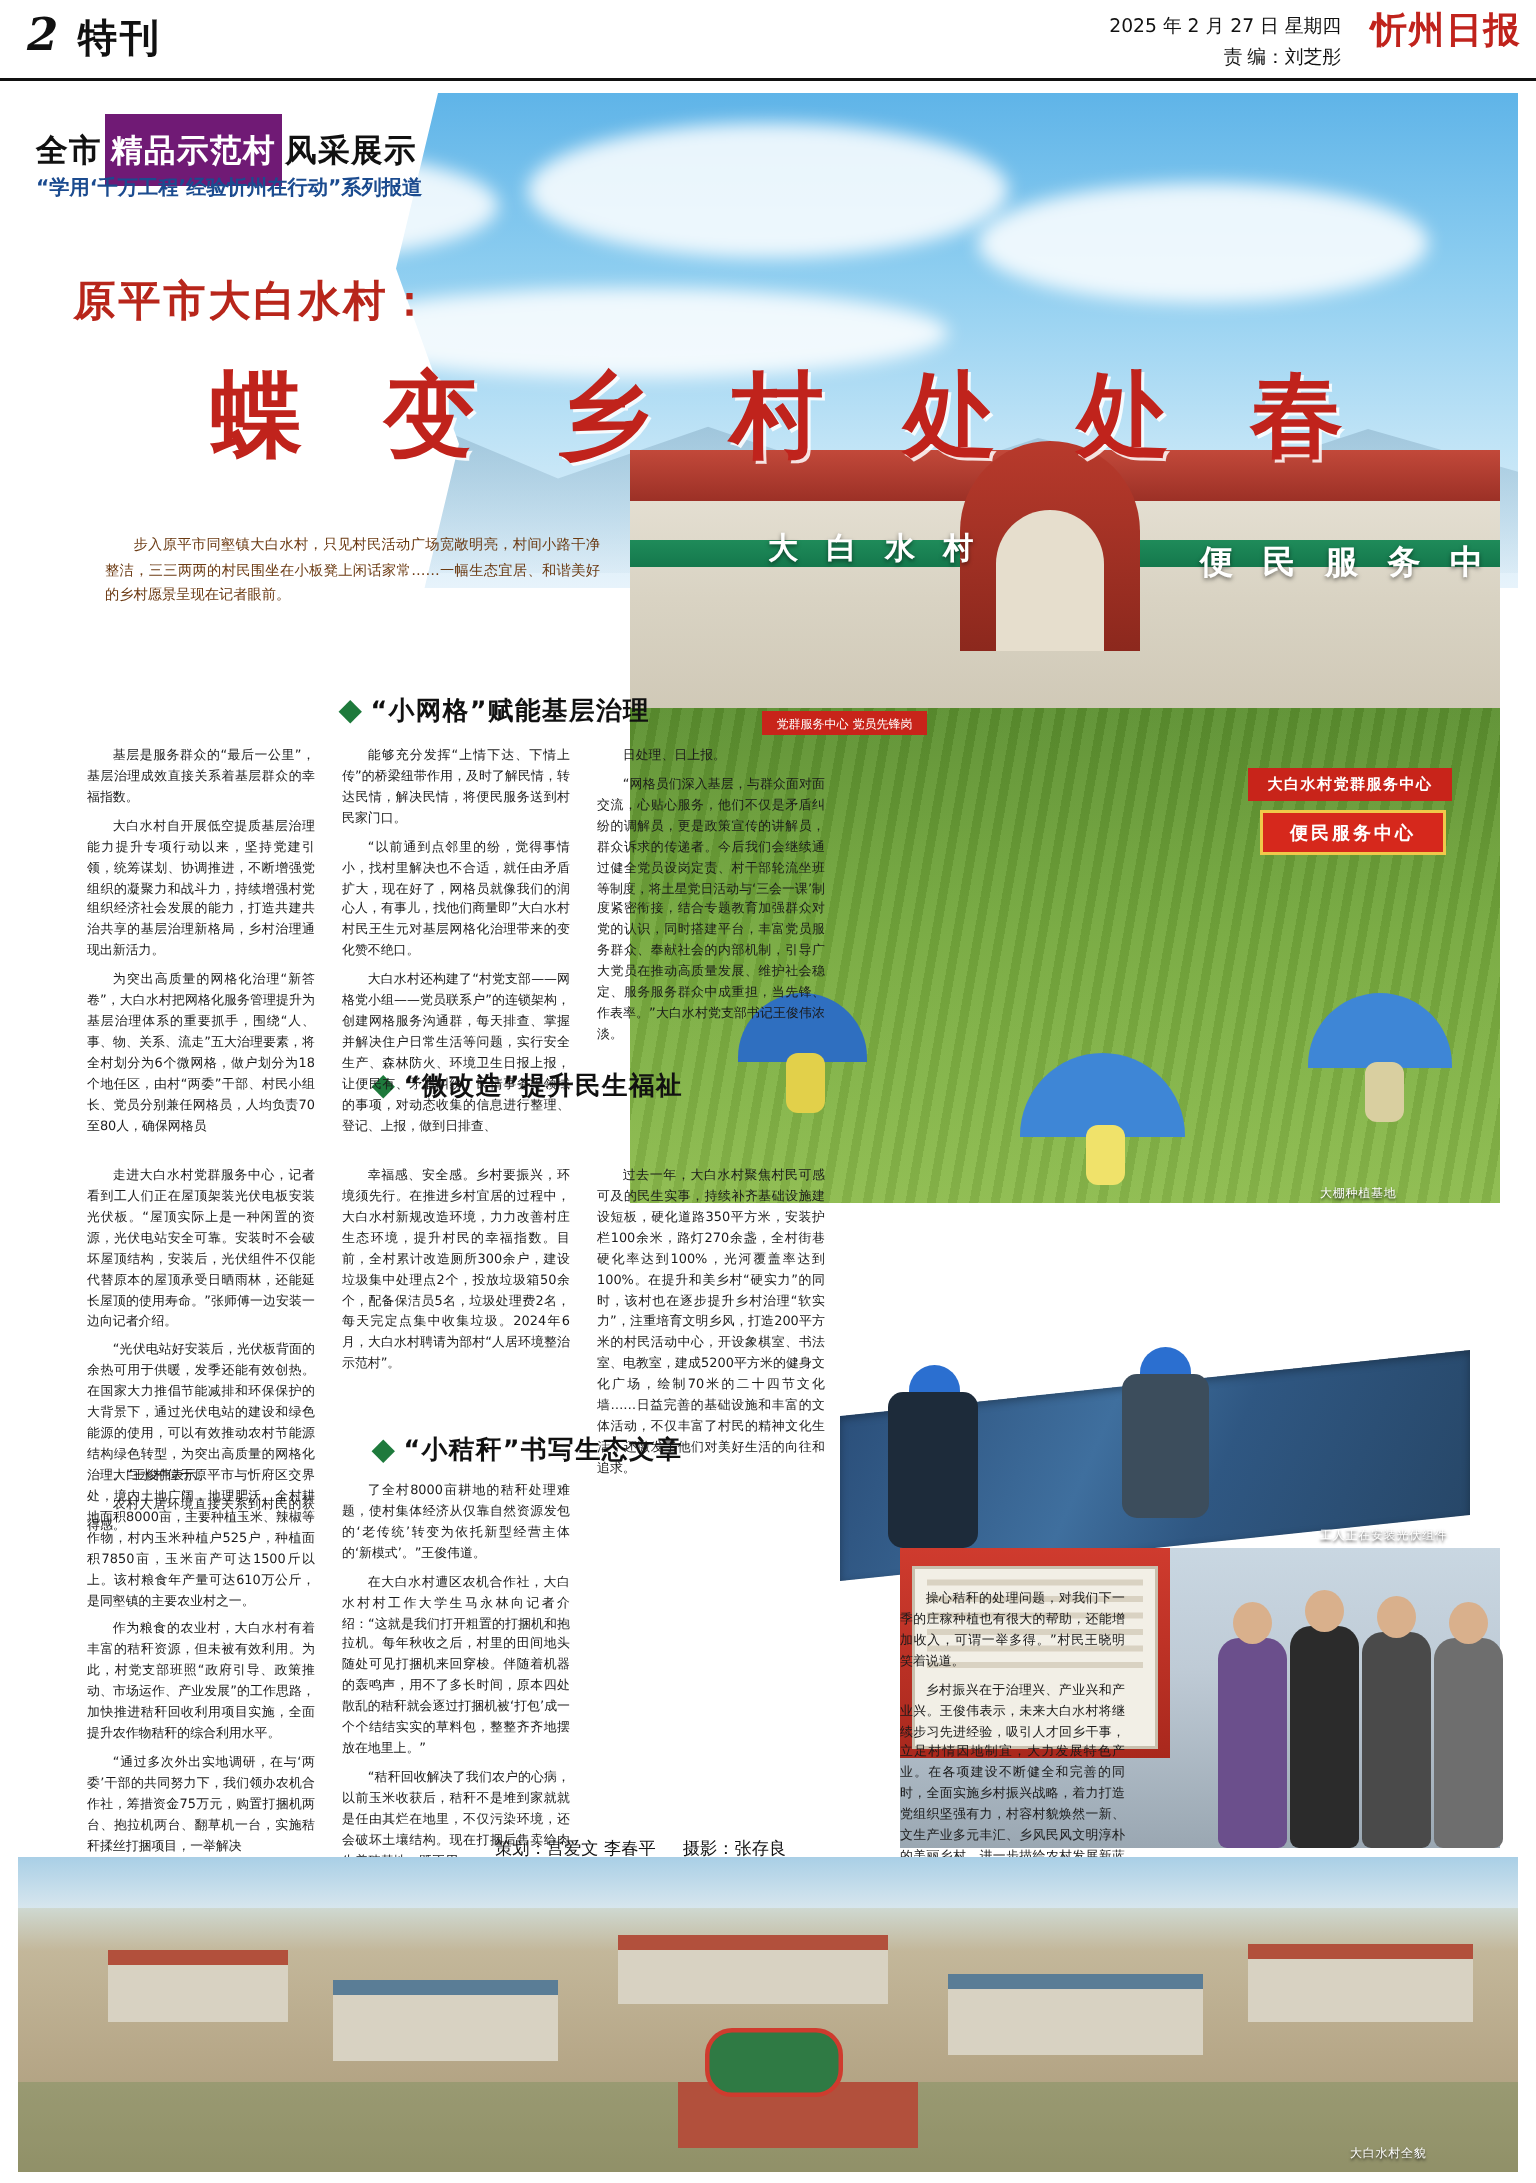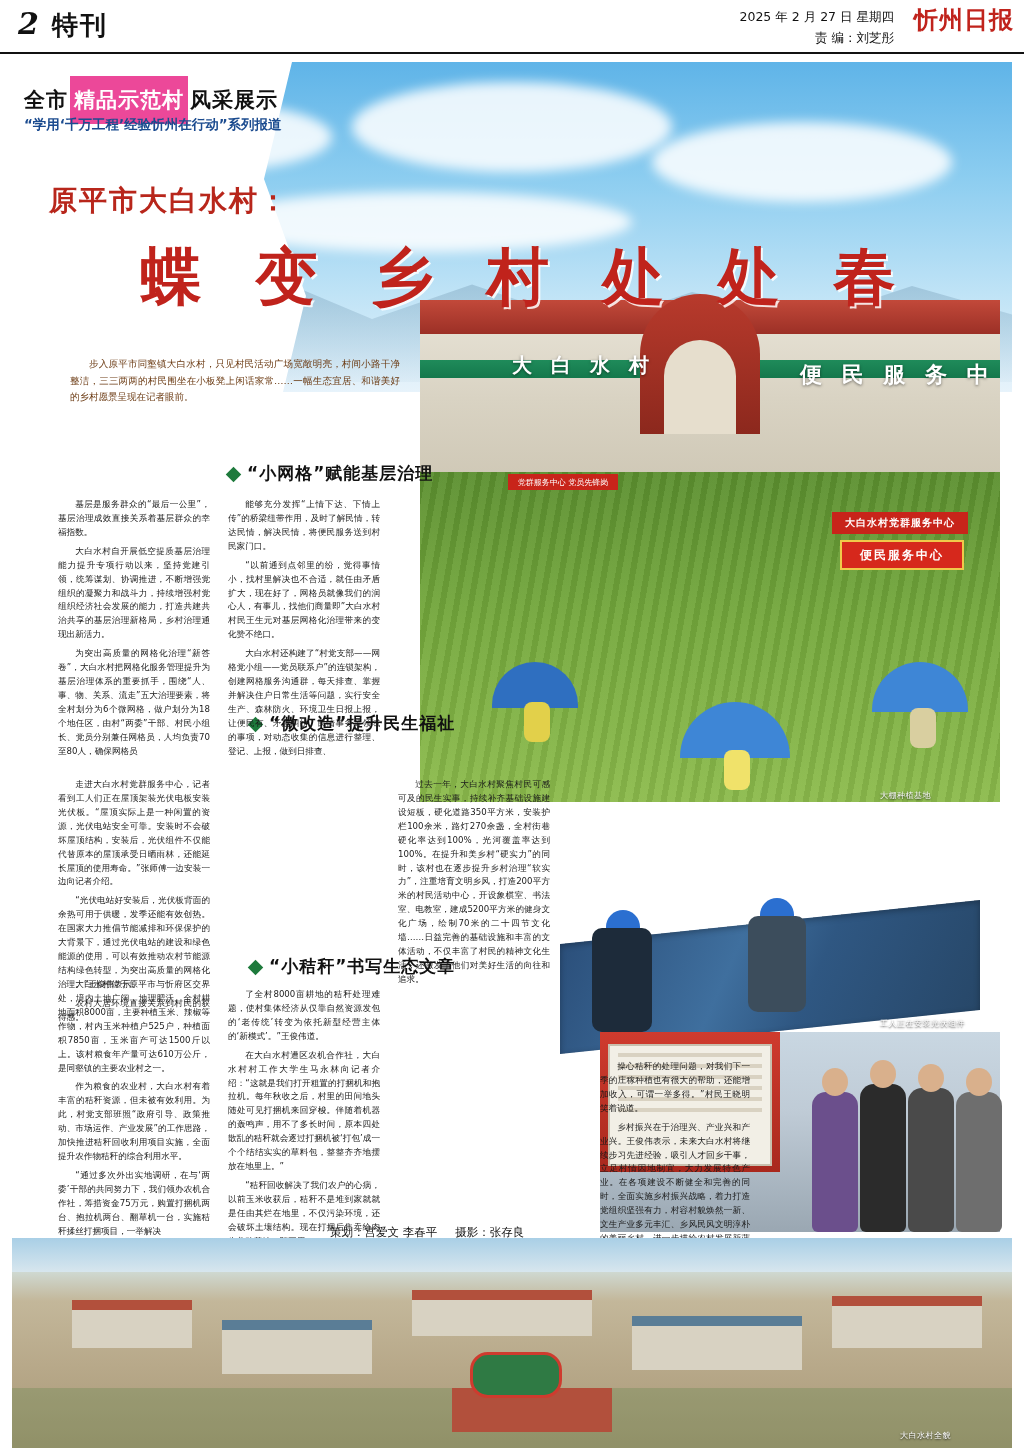--- a/index.html
+++ b/index.html
@@ -28,21 +28,21 @@
     position:absolute; left:52px; top:8px;
     font-size:26px; font-weight:bold; letter-spacing:2px;
     font-family:"DejaVu Sans","Liberation Sans",sans-serif;
   }
   .date-line {
     position:absolute; right:130px; top:9px;
     font-size:12.5px; color:#111; text-align:center; white-space:nowrap;
   }
   .editor-line {
     position:absolute; right:130px; top:30px;
-    font-size:12.5px; color:#111; text-align:right; white-space:nowrap;
+    font-size:12.5px; color:#111; text-align:right; white-space:nowrap;font-family:Liberation Serif, serif;
   }
   .paper-logo {
     position:absolute; right:10px; top:4px;
     font-size:24px; font-weight:bold; letter-spacing:1px;
     color:#c0231c;
     font-family:"DejaVu Serif","Liberation Serif",serif;
   }
 
   
   .hero {
@@ -148,21 +148,21 @@
     clip-path: polygon(0 0, 40% 0, 36% 10%, 42% 20%, 38% 30%, 44% 40%, 40% 52%,
                        48% 62%, 44% 72%, 52% 82%, 60% 92%, 64% 100%, 0 100%);
   }
 
   
   .kicker {
     position:absolute; left:24px; top:86px; width:520px;
     font-size:21px; font-weight:bold; letter-spacing:1px; white-space:nowrap;
   }
   .kicker .hl {
-    background:#ec4899; color:#fff; padding:12px 4px; margin:0 2px;
+    background:#701a75; color:#fff; padding:12px 4px; margin:0 2px;
   }
   .subkicker {
     position:absolute; left:24px; top:116px; width:520px;
     font-size:13.5px; color:#1b4b8f; font-weight:bold; white-space:nowrap;
   }
   .village {
     position:absolute; left:36px; top:182px;
     font-size:28px; font-weight:bold; color:#b8261b; letter-spacing:2px;
     font-family:"DejaVu Serif","Liberation Serif",serif;
     margin-left:13px;
@@ -368,27 +368,32 @@
   <div class="col c1">
     <p>基层是服务群众的“最后一公里”，基层治理成效直接关系着基层群众的幸福指数。</p>
     <p>大白水村自开展低空提质基层治理能力提升专项行动以来，坚持党建引领，统筹谋划、协调推进，不断增强党组织的凝聚力和战斗力，持续增强村党组织经济社会发展的能力，打造共建共治共享的基层治理新格局，乡村治理通现出新活力。</p>
     <p>为突出高质量的网格化治理“新答卷”，大白水村把网格化服务管理提升为基层治理体系的重要抓手，围绕“人、事、物、关系、流走”五大治理要素，将全村划分为6个微网格，做户划分为18个地任区，由村“两委”干部、村民小组长、党员分别兼任网格员，人均负责70至80人，确保网格员</p>
   </div>
   <div class="col c2">
     <p>能够充分发挥“上情下达、下情上传”的桥梁纽带作用，及时了解民情，转达民情，解决民情，将便民服务送到村民家门口。</p>
     <p>“以前通到点邻里的纷，觉得事情小，找村里解决也不合适，就任由矛盾扩大，现在好了，网格员就像我们的润心人，有事儿，找他们商量即”大白水村村民王生元对基层网格化治理带来的变化赞不绝口。</p>
     <p>大白水村还构建了“村党支部——网格党小组——党员联系户”的连锁架构，创建网格服务沟通群，每天排查、掌握并解决住户日常生活等问题，实行安全生产、森林防火、环境卫生日报上报，让便民有、矛盾纠纷、民情事务等领域的事项，对动态收集的信息进行整理、登记、上报，做到日排查、</p>
   </div>
+  <div class="col c3">
+    <p>日处理、日上报。</p>
+    <p>“网格员们深入基层，与群众面对面交流，心贴心服务，他们不仅是矛盾纠纷的调解员，更是政策宣传的讲解员，群众诉求的传递者。今后我们会继续通过健全党员设岗定责、村干部轮流坐班等制度，将土星党日活动与‘三会一课’制度紧密衔接，结合专题教育加强群众对党的认识，同时搭建平台，丰富党员服务群众、奉献社会的内部机制，引导广大党员在推动高质量发展、维护社会稳定、服务服务群众中成重担，当先锋、作表率。”大白水村党支部书记王俊伟浓淡。</p>
+  </div>
 
   <div class="col c4">
     <p>走进大白水村党群服务中心，记者看到工人们正在屋顶架装光伏电板安装光伏板。“屋顶实际上是一种闲置的资源，光伏电站安全可靠。安装时不会破坏屋顶结构，安装后，光伏组件不仅能代替原本的屋顶承受日晒雨林，还能延长屋顶的使用寿命。”张师傅一边安装一边向记者介绍。</p>
     <p>“光伏电站好安装后，光伏板背面的余热可用于供暖，发季还能有效创热。在国家大力推倡节能减排和环保保护的大背景下，通过光伏电站的建设和绿色能源的使用，可以有效推动农村节能源结构绿色转型，为突出高质量的网格化治理。”王俊伟表示。</p>
     <p>农村人居环境直接关系到村民的获得感。</p>
   </div>
   <div class="col c5">
+    <p>幸福感、安全感。乡村要振兴，环境须先行。在推进乡村宜居的过程中，大白水村新规改造环境，力力改善村庄生态环境，提升村民的幸福指数。目前，全村累计改造厕所300余户，建设垃圾集中处理点2个，投放垃圾箱50余个，配备保洁员5名，垃圾处理费2名，每天完定点集中收集垃圾。2024年6月，大白水村聘请为部村“人居环境整治示范村”。</p>
   </div>
   <div class="col c6">
     <p>过去一年，大白水村聚焦村民可感可及的民生实事，持续补齐基础设施建设短板，硬化道路350平方米，安装护栏100余米，路灯270余盏，全村街巷硬化率达到100%，光河覆盖率达到100%。在提升和美乡村“硬实力”的同时，该村也在逐步提升乡村治理“软实力”，注重培育文明乡风，打造200平方米的村民活动中心，开设象棋室、书法室、电教室，建成5200平方米的健身文化广场，绘制70米的二十四节文化墙……日益完善的基础设施和丰富的文体活动，不仅丰富了村民的精神文化生活，还激发了他们对美好生活的向往和追求。</p>
   </div>
 
   <div class="col c7">
     <p>大白水村位于原平市与忻府区交界处，境内土地广阔，地理肥沃。全村耕地面积8000亩，主要种植玉米、辣椒等作物，村内玉米种植户525户，种植面积7850亩，玉米亩产可达1500斤以上。该村粮食年产量可达610万公斤，是同壑镇的主要农业村之一。</p>
     <p>作为粮食的农业村，大白水村有着丰富的秸秆资源，但未被有效利用。为此，村党支部班照“政府引导、政策推动、市场运作、产业发展”的工作思路，加快推进秸秆回收利用项目实施，全面提升农作物秸秆的综合利用水平。</p>
     <p>“通过多次外出实地调研，在与‘两委’干部的共同努力下，我们领办农机合作社，筹措资金75万元，购置打捆机两台、抱拉机两台、翻草机一台，实施秸秆揉丝打捆项目，一举解决</p>
   </div>

